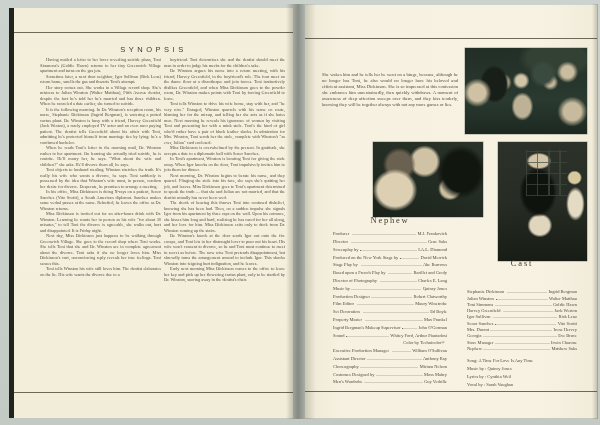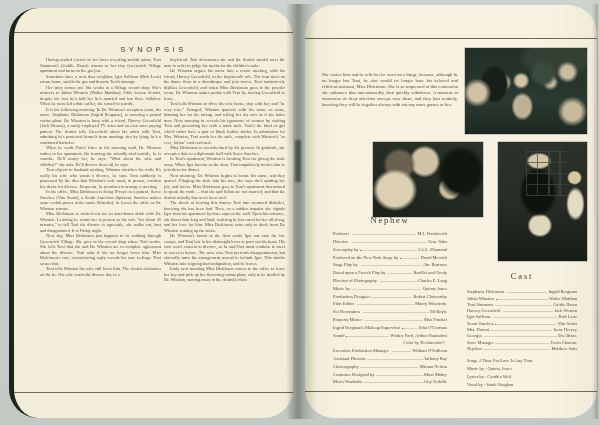--- a/index.html
+++ b/index.html
@@ -1,19 +1,19 @@
 <!DOCTYPE html>
 <html><head>
 <meta charset="utf-8">
 <style>
   html,body{margin:0;padding:0;background:#b9bfba;}
   .stage{position:relative;width:600px;height:425px;overflow:hidden;
          background:linear-gradient(180deg,#ccd2cd 0%,#c9cfc9 50%,#c3c9c3 100%);
          font-family:"Liberation Serif",serif;color:#4b473c;}
-  .page{position:absolute;border-radius:29px;}
+  .page{position:absolute;}
   .page-left{left:9px;top:8px;width:279px;height:410px;border-left:5px solid #1f241c;
              background:linear-gradient(180deg,#f3eeda 0%,#f6f1df 40%,#f2edd8 100%);}
   .page-right{left:305px;top:5px;width:292px;height:413px;
               background:linear-gradient(90deg,#efead6 0%,#f6f1e0 12%,#f7f2e2 80%,#f1ecd9 100%);}
   .gutter{position:absolute;left:286px;top:4px;width:30px;height:415px;pointer-events:none;
           background:linear-gradient(90deg,rgba(45,50,38,0) 0%,rgba(45,50,38,.42) 40%,rgba(45,50,38,.20) 62%,rgba(45,50,38,0) 100%);}
   .gutter-blob{position:absolute;left:295px;top:140px;width:6px;height:42px;background:#39453a;opacity:.75;filter:blur(1px);}
   .edge-shadow-right{position:absolute;left:592px;top:4px;width:6px;height:415px;
           background:linear-gradient(90deg,rgba(60,60,45,0),rgba(60,60,45,.28));}
   .rule{position:absolute;left:0;right:0;height:1px;background:#6e675a;}
@@ -227,21 +227,21 @@
           </div>
             <div class="crow">
             <span>Men's Wardrobe</span>
             <span class="leader"></span>
             <span>Guy Verhille</span>
           </div>
           </div>
       </div>
     </div>
 
-    <div class="heading h-small" style="top:266px;left:162px;width:110px;text-align:center;">Cast</div>
+    <div class="heading h-small" style="top:253px;left:162px;width:110px;text-align:center;">Cast</div>
     <div class="tinywrap" style="left:162px;top:284px;width:110px;">
       <div class="tiny castlist">
 
       <div class="crow">
           <span>Stephanie Dickinson</span>
           <span class="leader"></span>
           <span>Ingrid Bergman</span>
         </div>
           <div class="crow">
           <span>Julian Winston</span>

